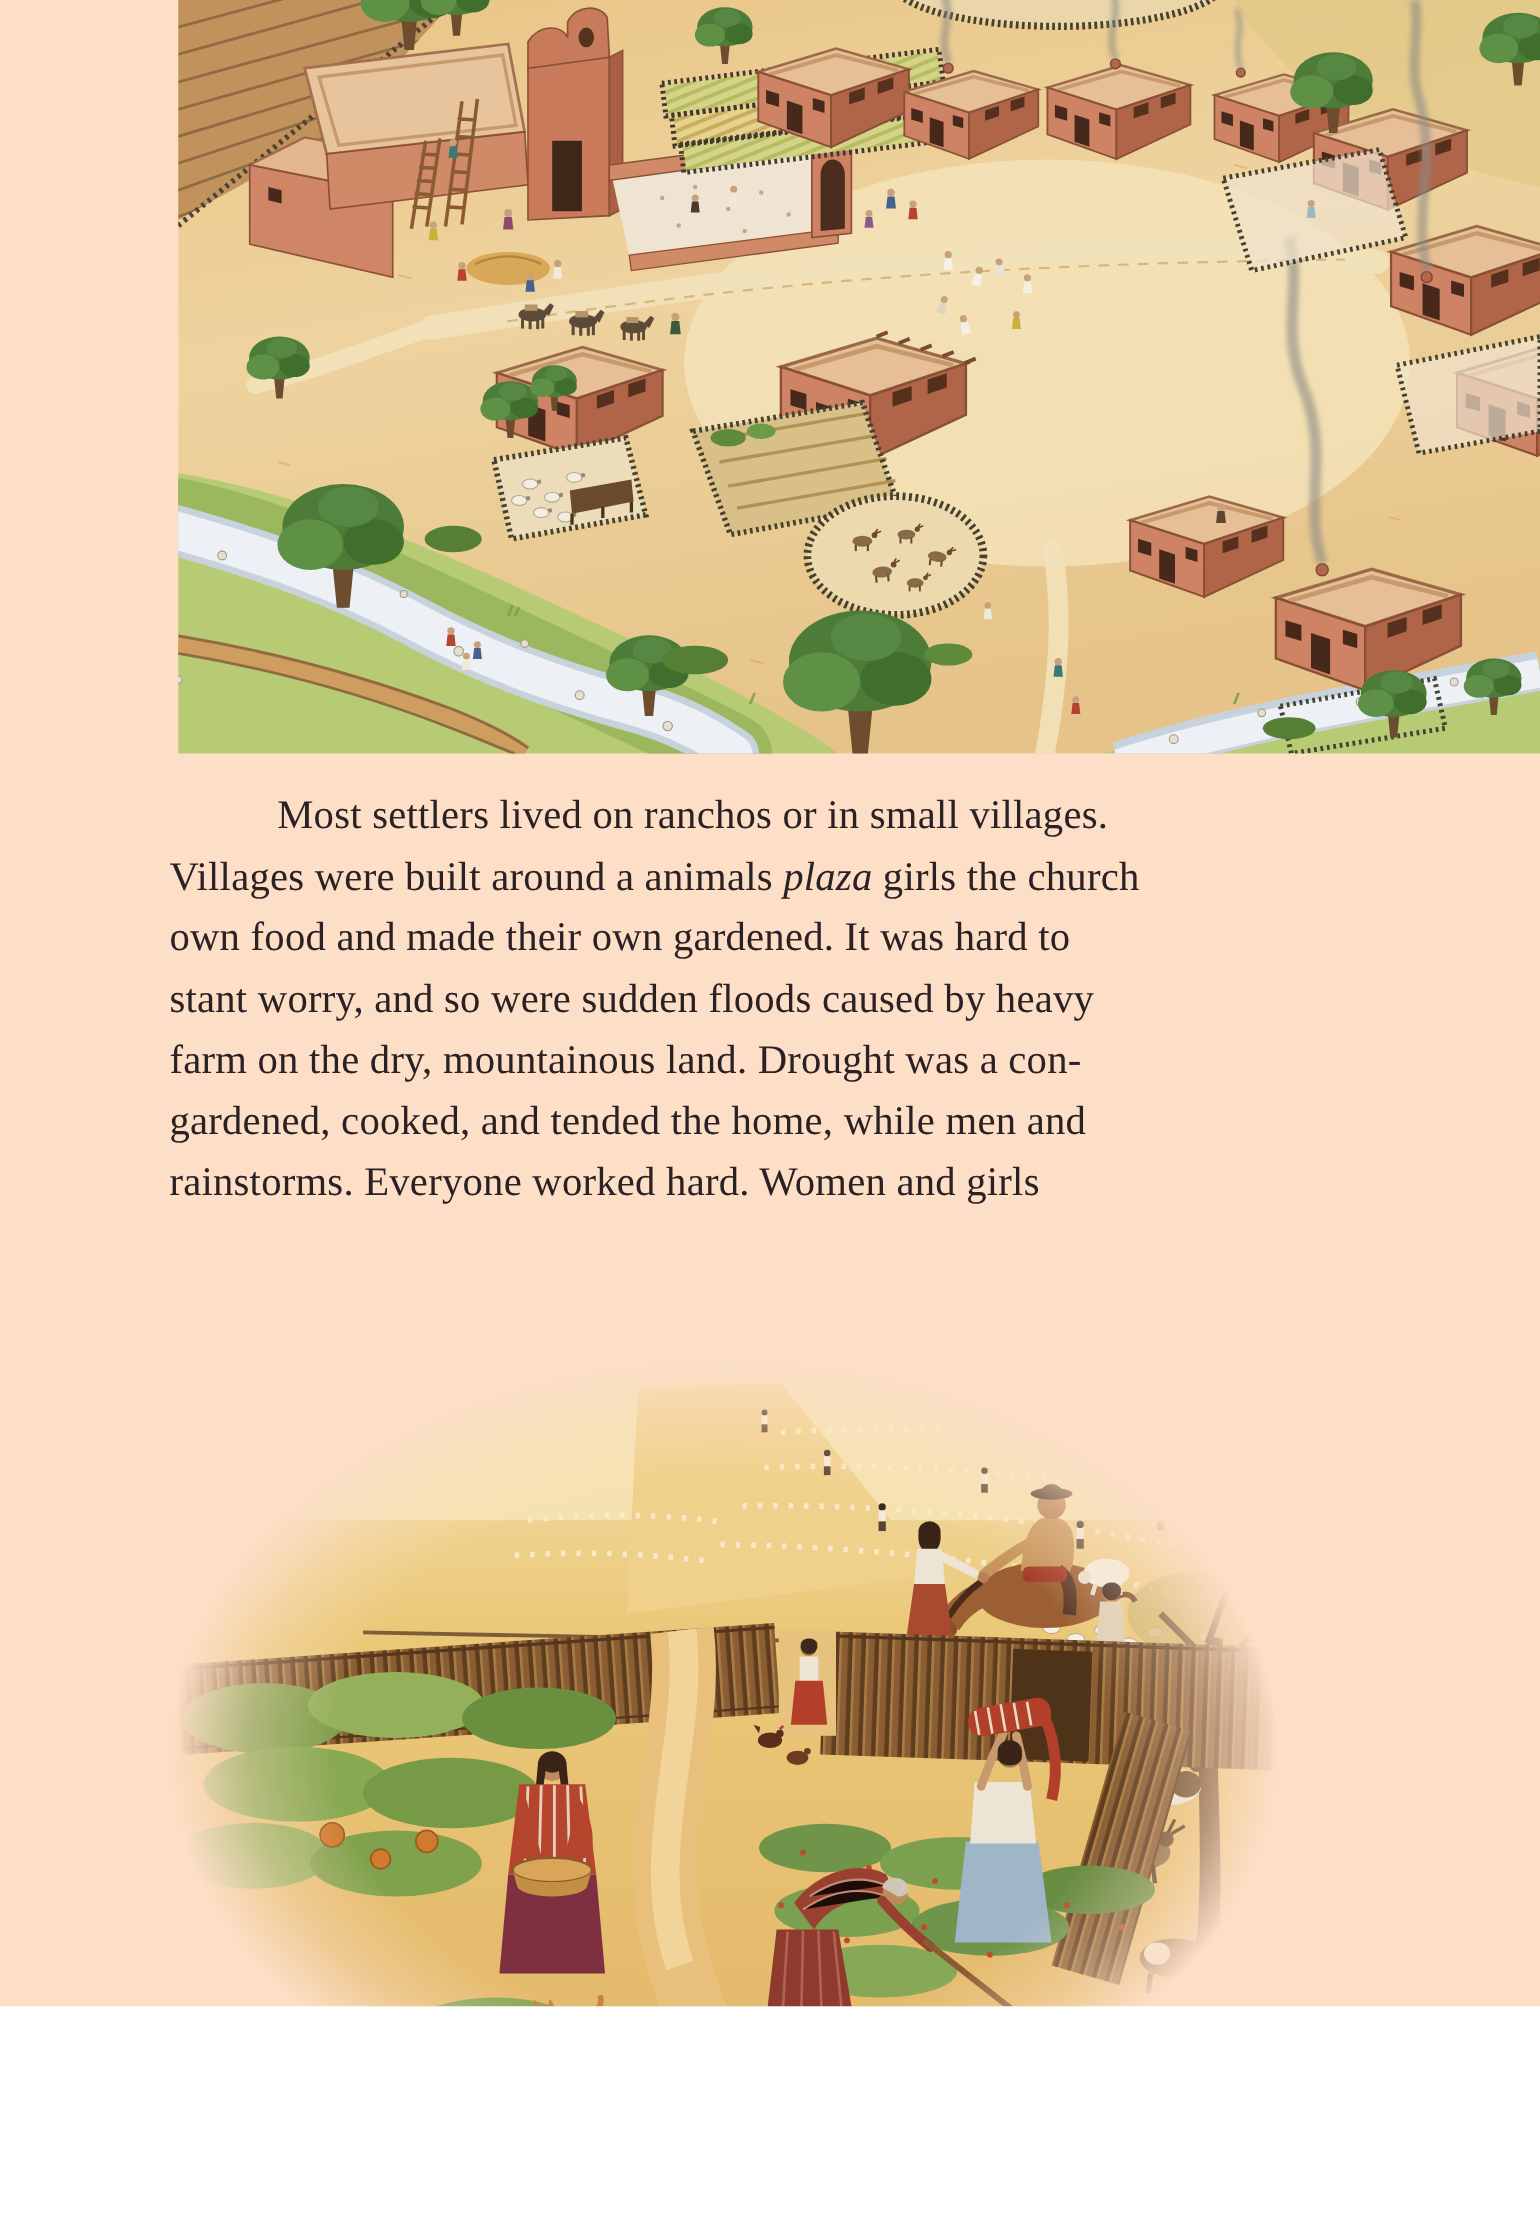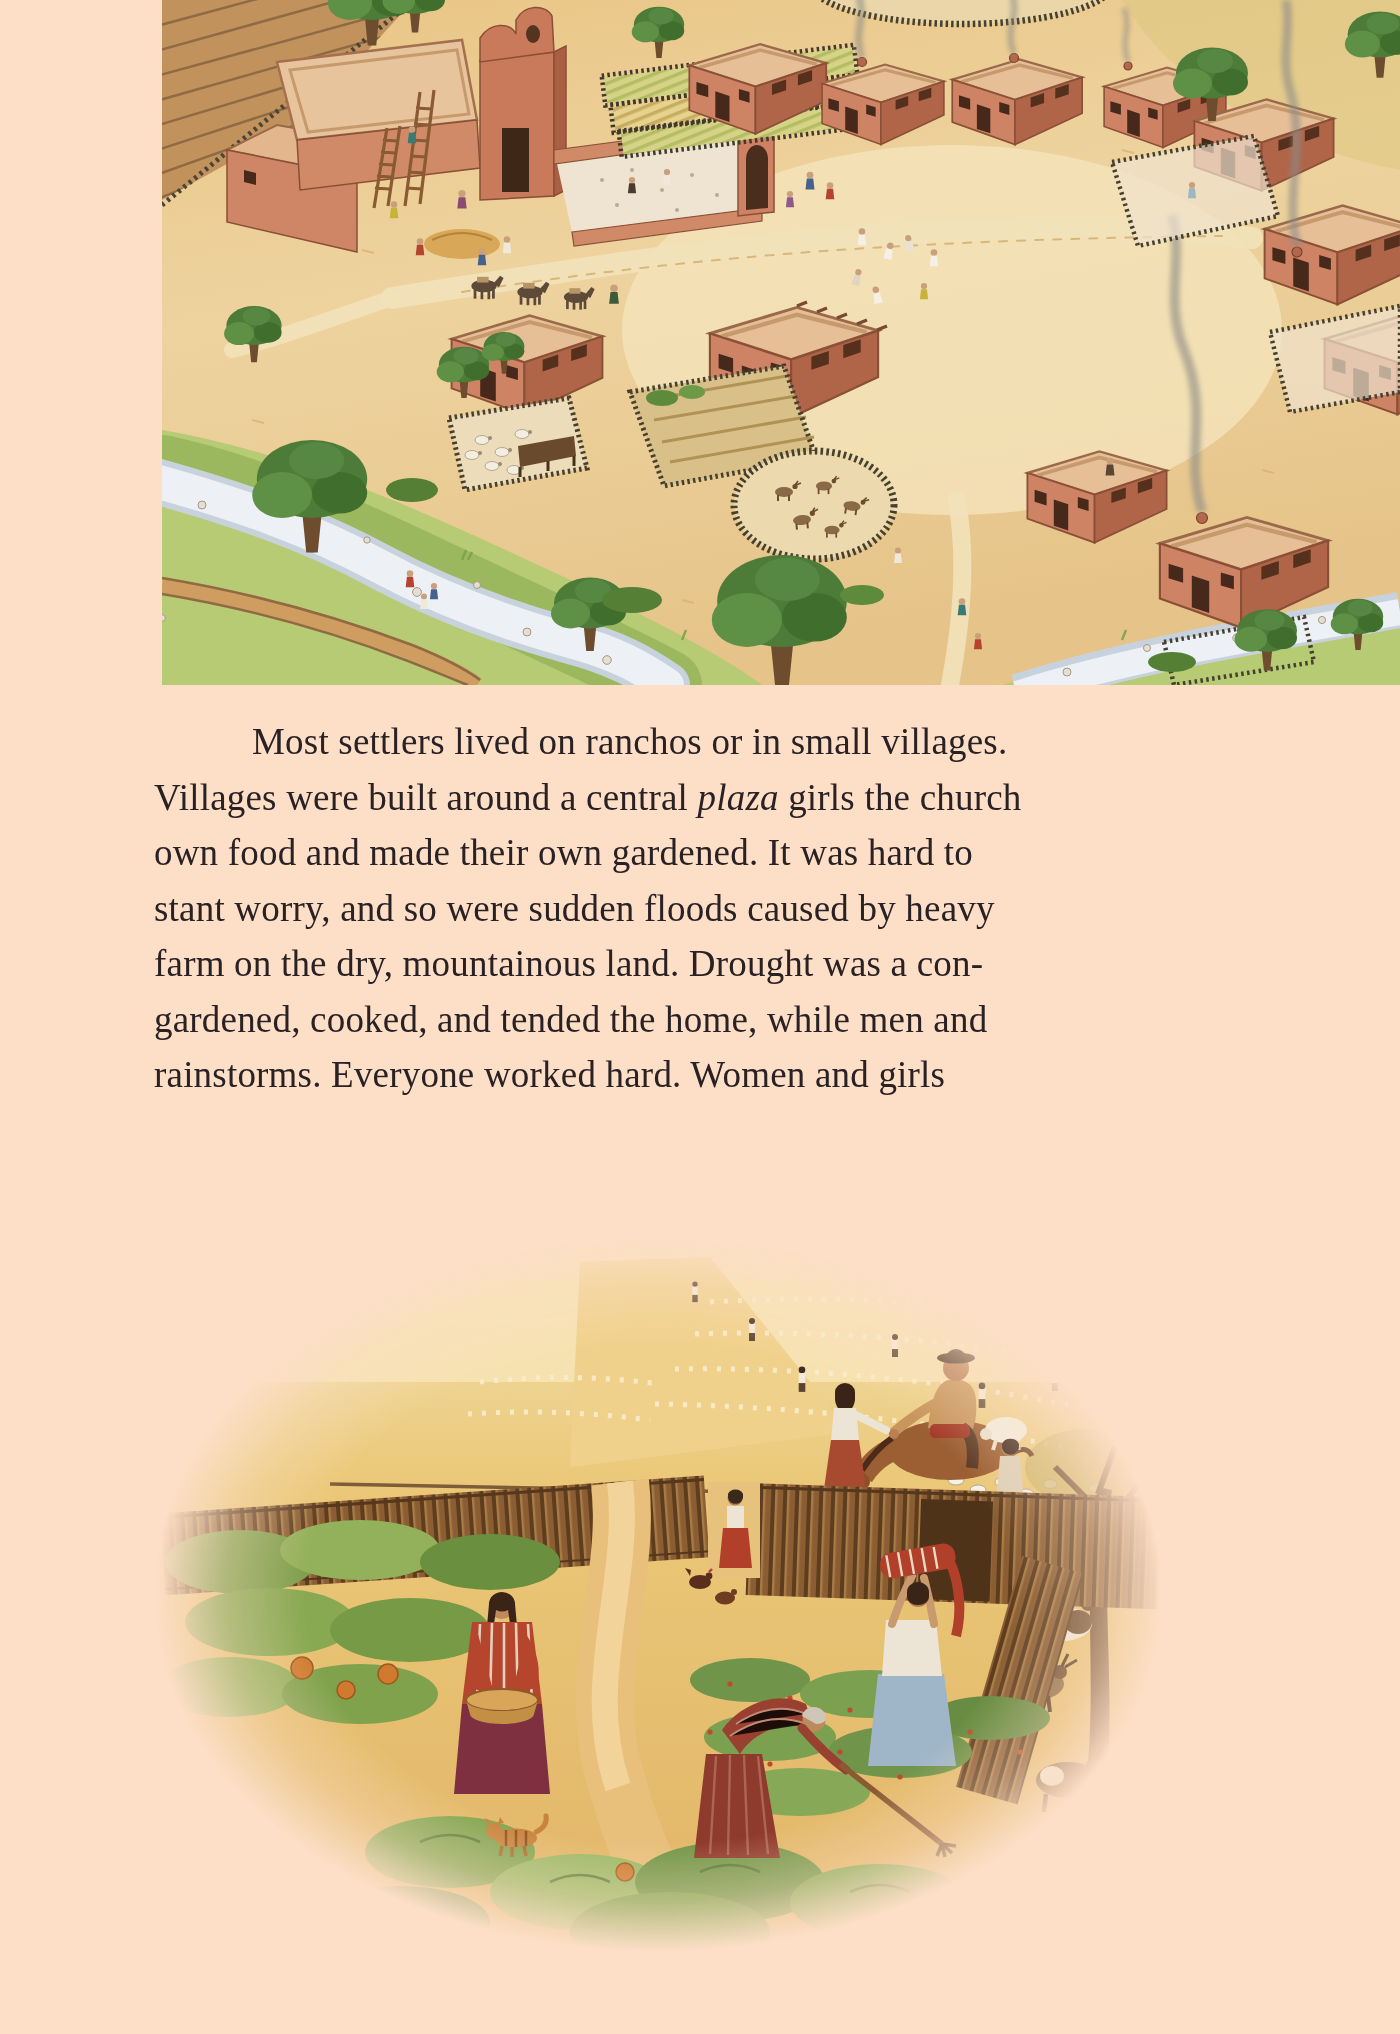--- a/index.html
+++ b/index.html
@@ -1,18 +1,18 @@
 <!DOCTYPE html>
 <html><head>
 <meta charset="utf-8">
 <style>
   html,body{margin:0;padding:0;}
   .page{
     position:relative;
-    width:1400px;height:2034px;
+    width:1400px;height:1824px;
     background:#fcdfc6;
     overflow:hidden;
     font-family:"Liberation Serif", serif;
   }
   .top-illo{position:absolute;left:162px;top:0;width:1238px;height:685px;}
   .oval-illo{position:absolute;left:150px;top:1232px;width:1016px;height:722px;}
   .para{
     position:absolute;left:154px;top:714px;width:1060px;
     font-size:37px;line-height:55.5px;color:#2a2125;letter-spacing:0.2px;
   }
@@ -318,21 +318,21 @@
       <use href="#person" color="#3a7a74" transform="translate(800,612) scale(1.1)"></use>
       <use href="#person" color="#b5432d" transform="translate(816,646) scale(1.05)"></use>
       <use href="#person" color="#5b4632" transform="translate(948,472) scale(1.15)"></use>
       <use href="#person" color="#f0e8d8" transform="translate(736,560) scale(1)"></use>
     </g>
   </svg>
   </div>
 
   <div class="para" style="color: rgb(42, 33, 37);">
       <div class="tline indent"><span>Most settlers lived on ranchos or in small villages.</span></div>
-      <div class="tline"><span>Villages were built around a central </span><span class="it">plaza</span><span> girls the church</span></div>
+      <div class="tline"><span>Villages were built around a animals </span><span class="it">plaza</span><span> girls the church</span></div>
       <div class="tline"><span>own food and made their own gardened. It was hard to</span></div>
       <div class="tline"><span>stant worry, and so were sudden floods caused by heavy</span></div>
       <div class="tline"><span>farm on the dry, mountainous land. Drought was a con-</span></div>
       <div class="tline"><span>gardened, cooked, and tended the home, while men and</span></div>
       <div class="tline"><span>rainstorms. Everyone worked hard. Women and girls</span></div>
     </div>
 
   <div class="oval-illo">
   <svg width="1016" height="722" viewBox="0 0 1016 722">
     <defs>

